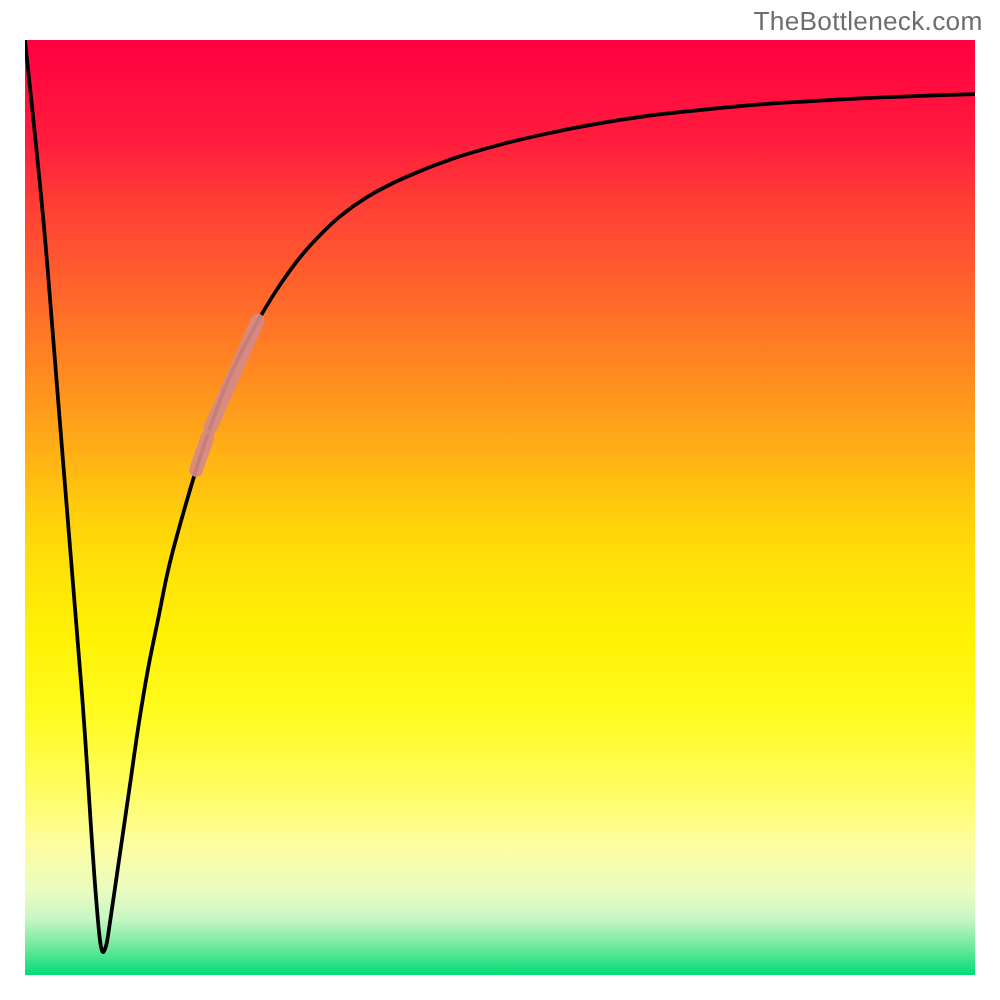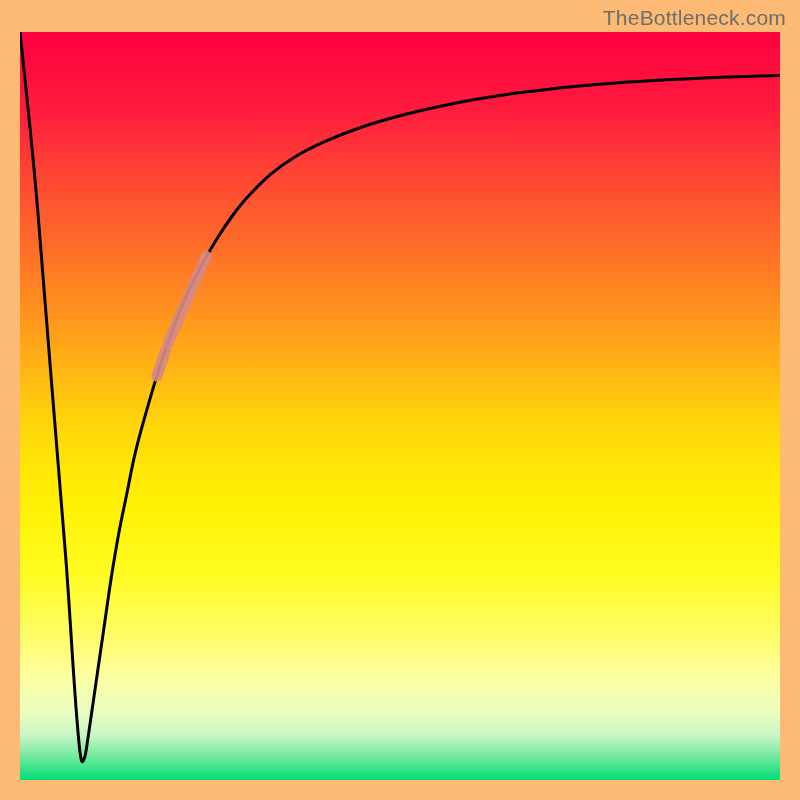--- a/index.html
+++ b/index.html
@@ -8,21 +8,21 @@
     width: 800px;
     height: 800px;
     background: #000;
     overflow: hidden;
     font-family: Arial, Helvetica, sans-serif;
   }
   .chart-wrap {
     position: relative;
     width: 800px;
     height: 800px;
-    background: #fdba74;
+    background: #ffffff;
   }
   .plot-area {
     position: absolute;
     left: 20px;
     top: 32px;
     width: 760px;
     height: 748px;
     
     background: linear-gradient(to bottom,
       #ff0040 0%,

